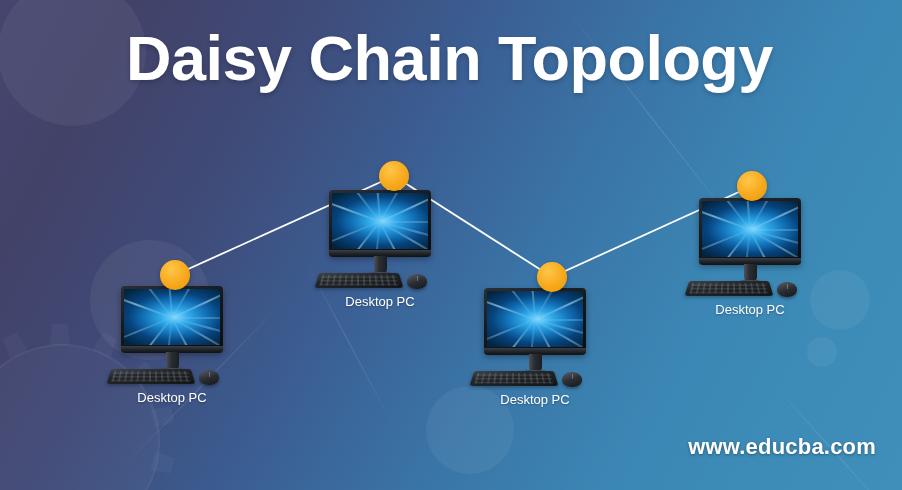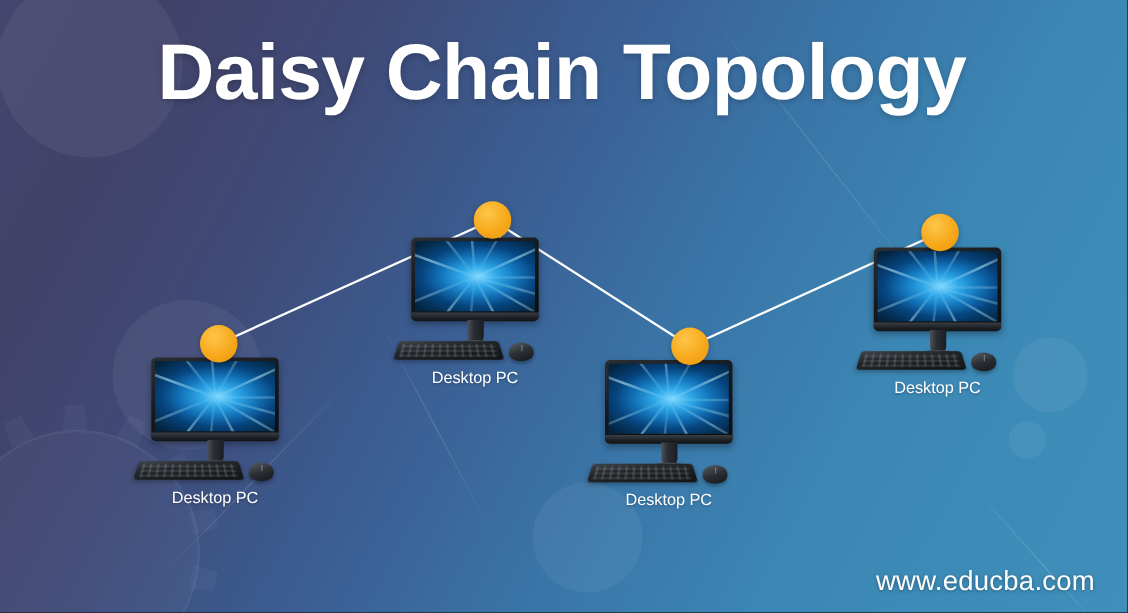--- a/index.html
+++ b/index.html
@@ -68,23 +68,23 @@
     letter-spacing: -0.5px;
     white-space: nowrap;
     text-shadow: 0 2px 5px rgba(0,0,0,0.22);
     text-align: right;
   }
 
   
   #watermark {
     position: absolute;
     right: 26px;
-    bottom: 12px;
+    bottom: 30px;
     font-size: 22px;
-    font-weight: normal;
+    font-weight: bold;
     color: #ffffff;
     letter-spacing: 0.2px;
     text-shadow: 0 1px 3px rgba(0,0,0,0.35);
   }
 
   
   #links {
     position: absolute;
     inset: 0;
   }

